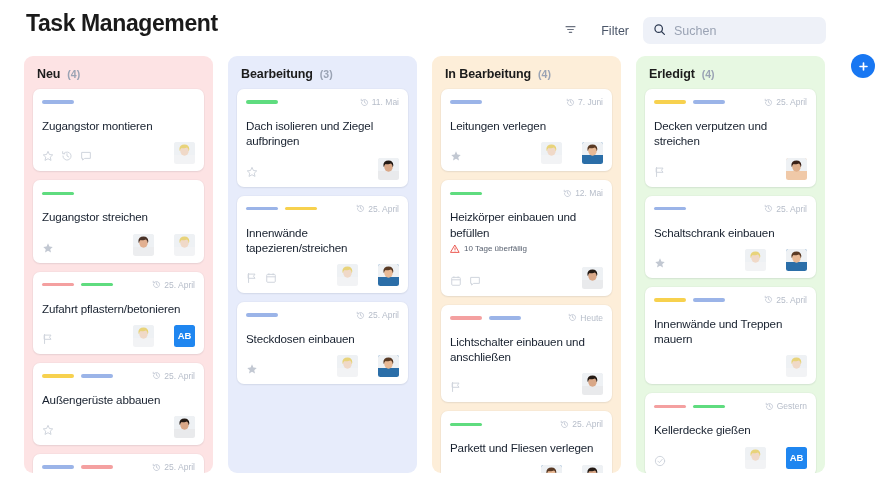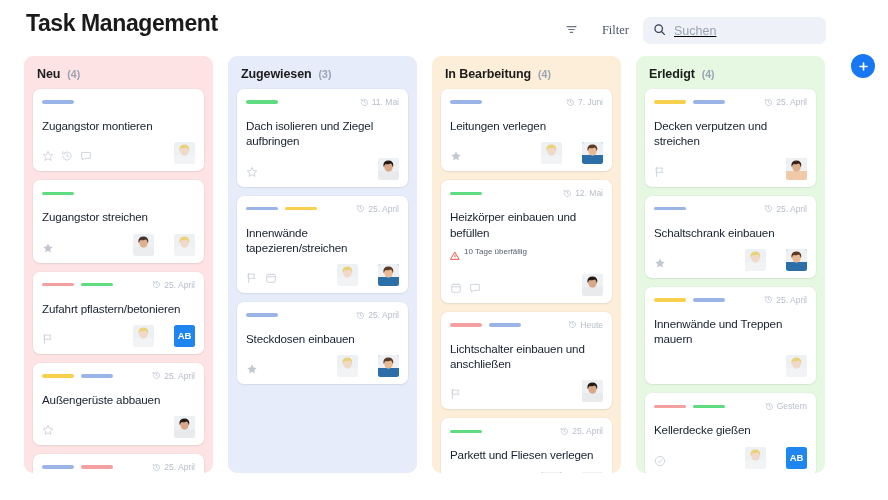--- a/index.html
+++ b/index.html
@@ -12,25 +12,25 @@
   #app { position: relative; width: 888px; height: 500px; background:#fff; }
 
   
   .header { position:absolute; left:4px; top:0; width:888px; height:52px;text-align:right; }
   .page-title {
     position:absolute; left:22px; top:10px;
     font-size:23px; font-weight:700; color:#1a1a1a;
     letter-spacing:-0.4px;
   }
   .header-right { position:absolute; right:66px; top:17px; display:flex; align-items:center; gap:14px; }
-  .filter-btn { display:flex; align-items:center; gap:24px; cursor:pointer;font-family:Liberation Serif, serif; }
+  .filter-btn { display:flex; align-items:center; gap:24px; cursor:pointer; }
   .filter-label { font-size:12.5px; color:#4a5568; }
   .search-box {
     width:183px; height:27px; background:#eef1f8; border-radius:7px;
-    display:flex; align-items:center; gap:8px; padding:0 10px;text-decoration:underline;
+    display:flex; align-items:center; gap:8px; padding:0 10px;
   }
   .search-text { font-size:12.5px; color:#9aa3b4; }
   .fab {
     position:absolute; right:17px; top:54px;
     width:24px; height:24px; border-radius:50%;
     background:#1877f2; cursor:pointer;
     display:flex; align-items:center; justify-content:center;
   }
   .fab svg { display:block; }
 
@@ -63,21 +63,21 @@
   }
   .card-top { display:flex; align-items:center; justify-content:space-between; height:12px; }
   .tags { display:flex; gap:7px; align-items:center; }
   .tag { width:32px; height:3.5px; border-radius:2px; }
   .due { display:flex; align-items:center; gap:3px; font-size:8.5px; color:#b6bdc9; }
   .due svg { display:block; }
   .card-title {
     font-size:11.6px; color:#17202e; line-height:1.32;
     margin-top:10px; letter-spacing:-0.15px; font-weight:400;
   }
-  .overdue { display:flex; gap:4px; margin-top:7px; }
+  .overdue { display:flex; align-items:center; gap:4px; }
   .overdue-text { font-size:8px; color:#555e6d; }
   .card-foot {
     margin-top:9px; display:flex; align-items:flex-end;
     justify-content:space-between; min-height:22px;
   }
   .foot-icons { display:flex; align-items:center; gap:7px; padding-bottom:2px; }
   .foot-icons svg { display:block; }
   .avatars { display:flex; gap:20px; }
   .av { width:21px; height:22px; border-radius:2.5px; overflow:hidden; display:block; }
   .av-initials {
@@ -297,21 +297,21 @@
                 </span>
                 <span>25. April</span>
               </div>
             </div>
             <div class="card-title">Solaranlage auf Dach montieren</div>
           </div>
         </div>
       </div>
       <div class="column" style="background: rgb(231, 236, 251);">
         <div class="col-head">
-          <span class="col-title">Zugewiesen</span>
+          <span class="col-title">Bearbeitung</span>
           <span class="col-count">(3)</span>
         </div>
         <div class="cards">
           <div class="card">
             <div class="card-top">
               <div class="tags">
                 <span class="tag" style="background: rgb(95, 220, 127);"></span>
               </div>
               <div class="due">
                 <span>

